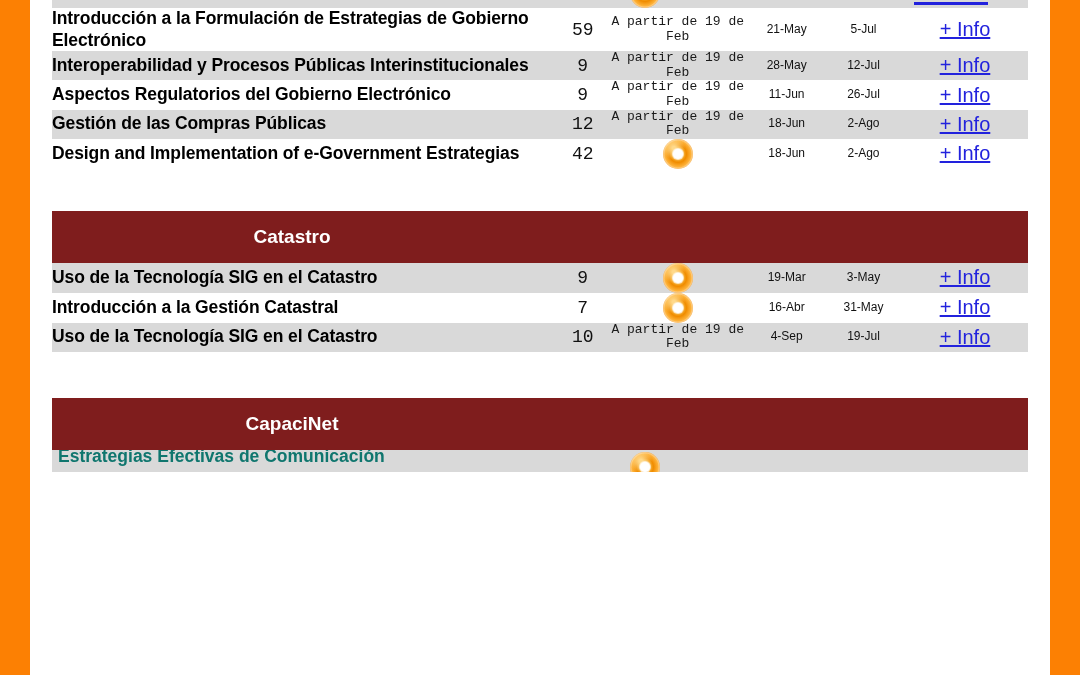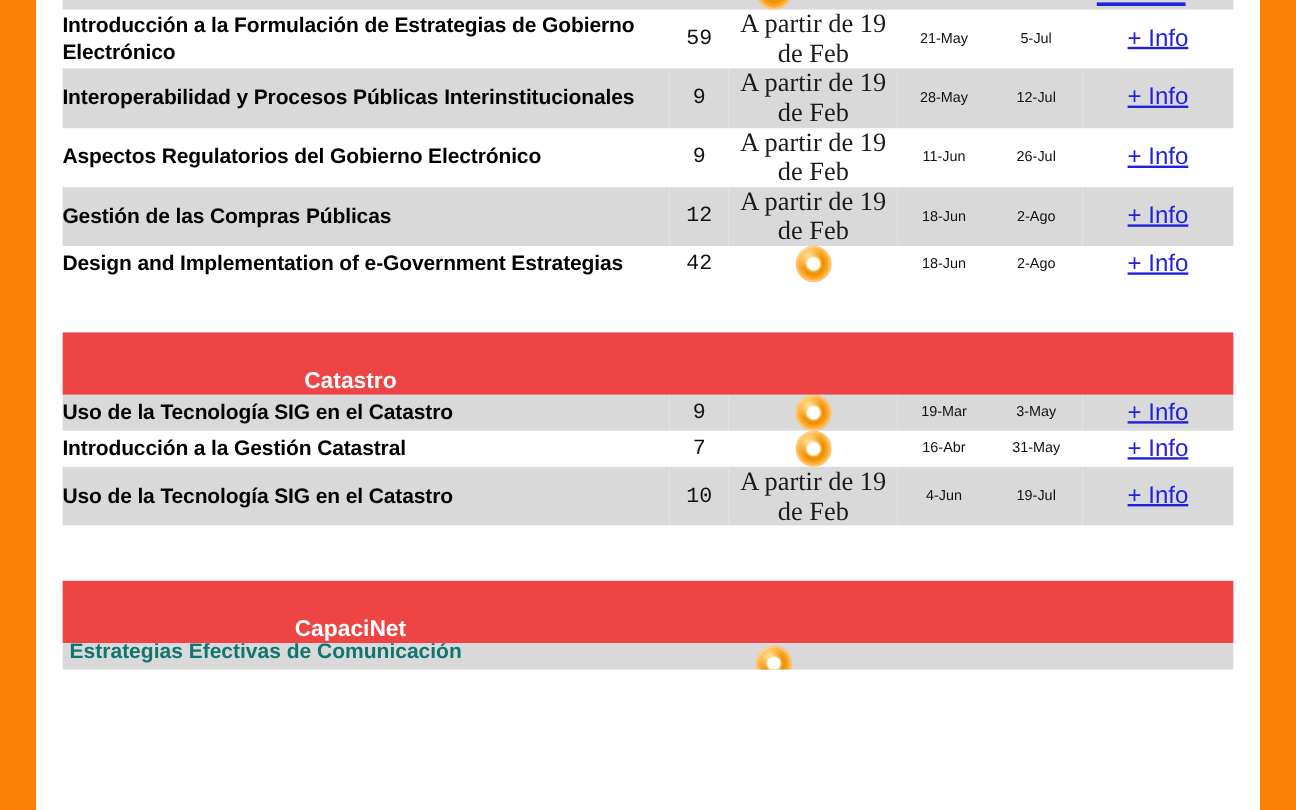--- a/index.html
+++ b/index.html
@@ -68,23 +68,23 @@
     width: 46px;
     text-align: center;
     font-size: 18px;
     font-weight: normal;
     color: #111111;
     font-family: Liberation Mono, monospace;
   }
   .c-open {
     width: 132px;
     text-align: center;
-    font-size: 22px;
+    font-size: 13px;
     color: #1a1a1a;
-    font-family: Liberation Serif, serif;
+    font-family: Liberation Mono, monospace;
     line-height: 1.12;
     padding: 4px 2px;
   }
   .c-start, .c-end {
     width: 72px;
     text-align: center;
     font-size: 12px;
     color: #111111;
     font-family: "Liberation Sans", sans-serif;
     line-height: 1.12;
@@ -128,26 +128,26 @@
     margin: -5px 0 0 -5px;
     border-radius: 50%;
     background: #ffffff;
     box-shadow: 0 0 1px 1px rgba(255,255,255,0.8);
   }
 
   
   .section-header {
     width: 976px;
     height: 52px;
-    background: #ef4444;
+    background: #7f1d1d;
     color: #ffffff;
     font-size: 19px;
     font-weight: bold;
     display: flex;
-    align-items: flex-end;
+    align-items: center;
     box-sizing: border-box;
     font-family: "Liberation Sans", sans-serif;
   }
   .section-header .sh-label {
     width: 480px;
     text-align: center;
     padding-left: 0;
   }
 
   .gap-white { width: 976px; background: #ffffff; }
@@ -311,21 +311,21 @@
           <td class="c-end">31-May</td>
           <td class="c-info">
             <span class="info-link">+ Info</span>
           </td>
         </tr>
 
         <tr class="row-alt">
           <td class="c-title">Uso de la Tecnología SIG en el Catastro</td>
           <td class="c-num">10</td>
           <td class="c-open">A partir de 19 de Feb</td>
-          <td class="c-start">4-Jun</td>
+          <td class="c-start">4-Sep</td>
           <td class="c-end">19-Jul</td>
           <td class="c-info">
             <span class="info-link">+ Info</span>
           </td>
         </tr>
 
       </tbody>
     </table>
 
     <div class="gap-white" style="height:46px;"></div>

